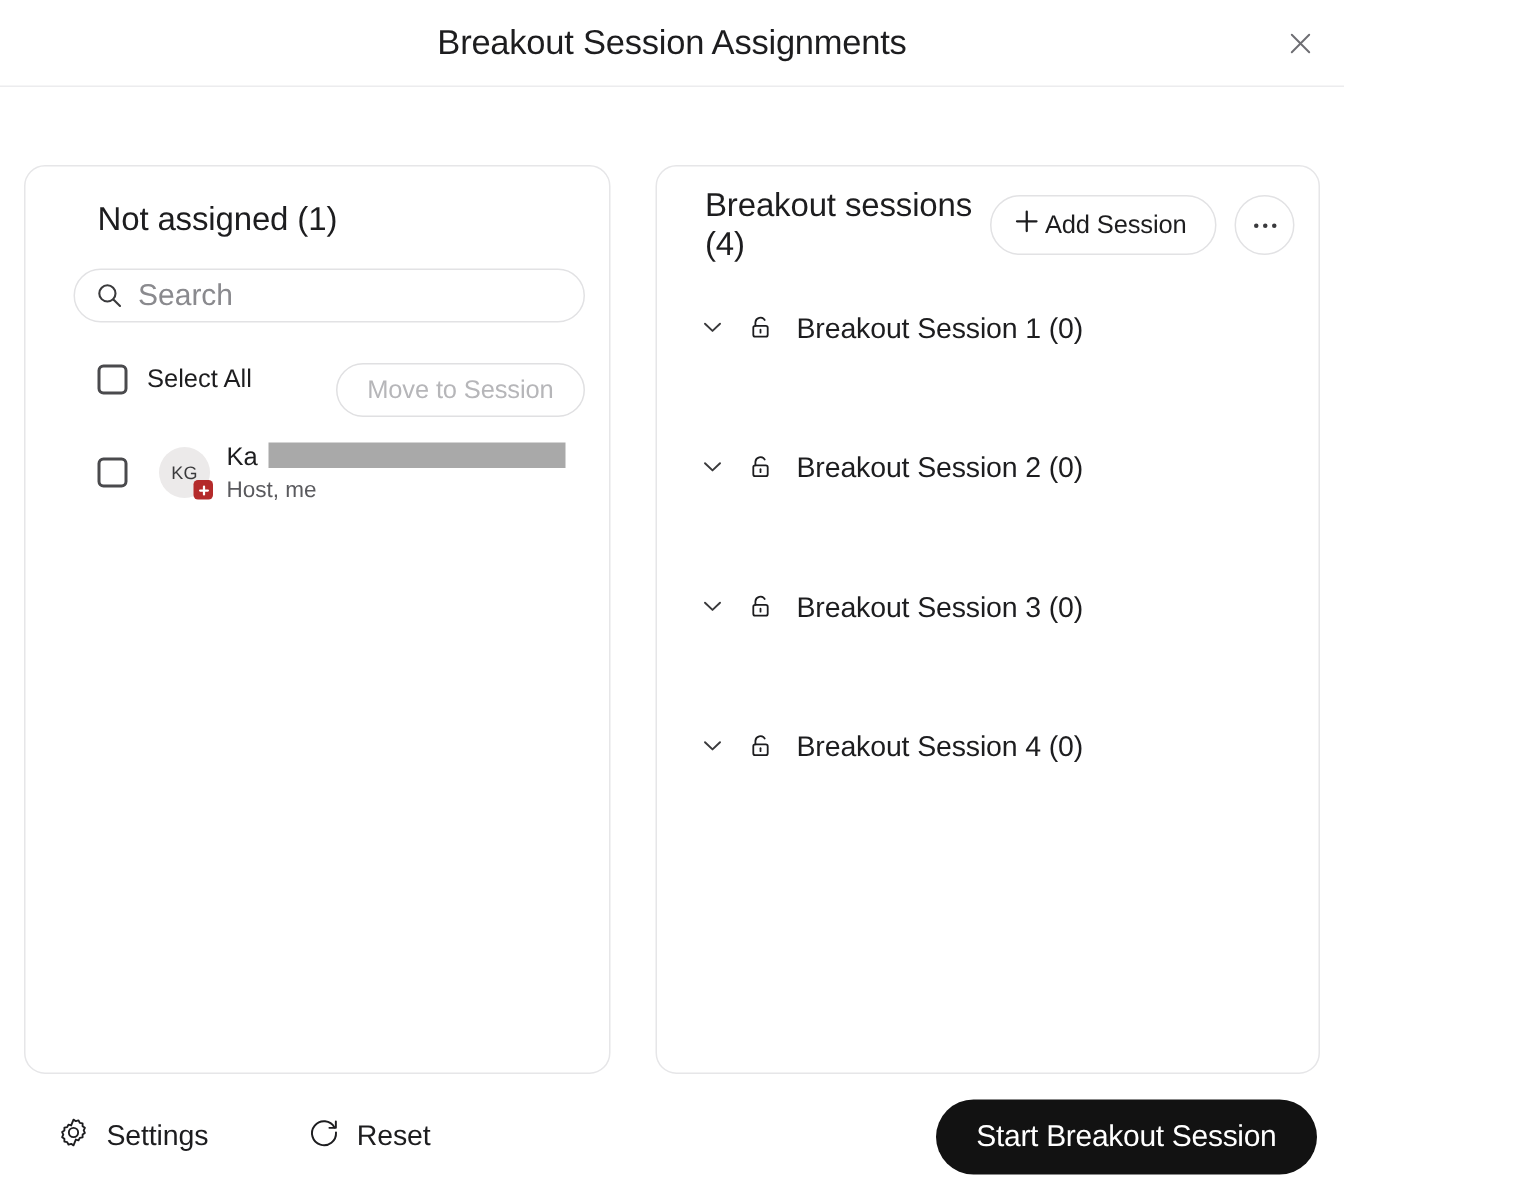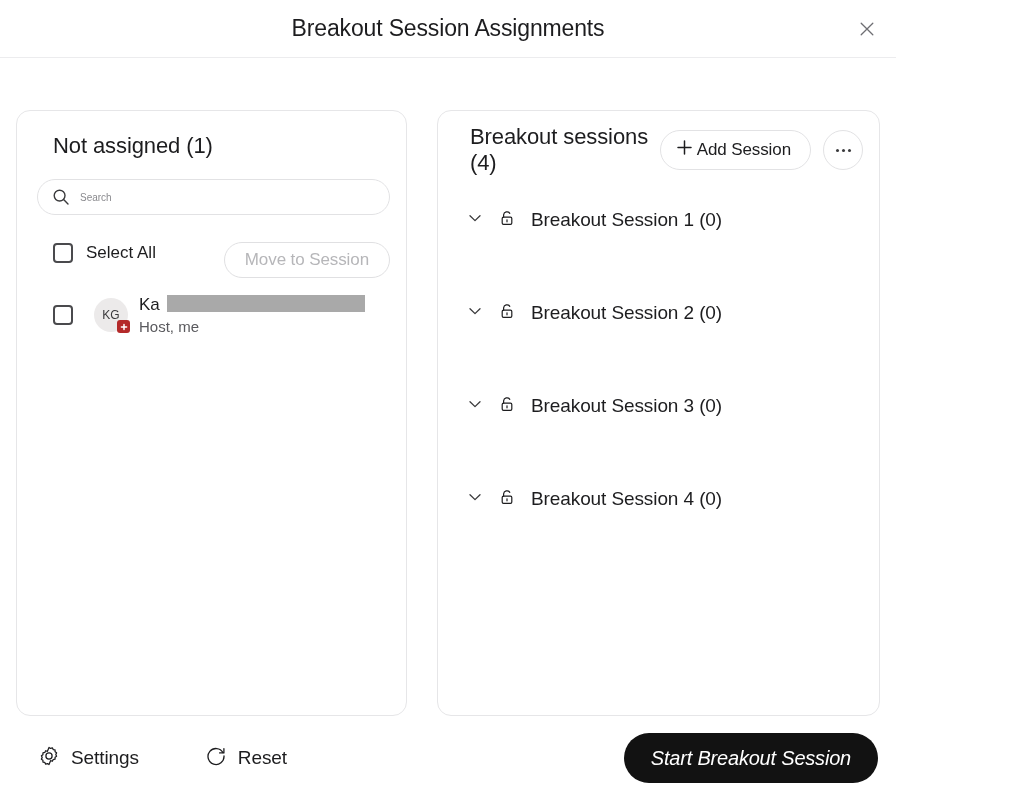--- a/index.html
+++ b/index.html
@@ -66,21 +66,21 @@
   }
 
   .panel {
     border: 1px solid #e6e6e8;
     border-radius: 14px;
     background: #ffffff;
     display: flex;
     flex-direction: column;
     overflow: hidden;
   }
-  .panel-left  { width: 391px; flex: 0 0 391px; padding: 22px 16px 16px 20px; }
+  .panel-left  { width: 391px; flex: 0 0 391px; padding: 22px 16px 16px 32px; }
   .panel-right { flex: 1 1 auto; padding: 18px 16px 16px 16px; }
 
   
   .panel-left-title {
     font-size: 22px;
     font-weight: 400;
     color: #1d1d1f;
     letter-spacing: -0.1px;
     padding: 0 16px;
     margin-bottom: 20px;
@@ -96,21 +96,21 @@
     align-items: center;
     padding: 0 14px;
     background: #fff;
   }
   .search-icon { flex: 0 0 18px; height: 18px; display: block; margin-right: 10px; }
   .search-input {
     flex: 1 1 auto;
     border: none;
     outline: none;
     font-family: "Liberation Sans", sans-serif;
-    font-size: 10px;
+    font-size: 20px;
     color: #1d1d1f;
     background: transparent;
   }
   .search-input::placeholder { color: #8a8a8e; }
 
   .select-row {
     display: flex;
     align-items: center;
     height: 36px;
     margin-bottom: 18px;
@@ -318,21 +318,20 @@
     padding: 0 27px;
     border: none;
     border-radius: 25px;
     background: #121212;
     color: #ffffff;
     font-family: "Liberation Sans", sans-serif;
     font-size: 20px;
     letter-spacing: -0.2px;
     cursor: pointer;
     white-space: nowrap;
-    font-style: italic;
   }
 </style>
 </head>
 <body>
 
 <div class="dialog">
 
   <div class="dialog-header">
     <div class="dialog-title">Breakout Session Assignments</div>
     <button class="close-button">

